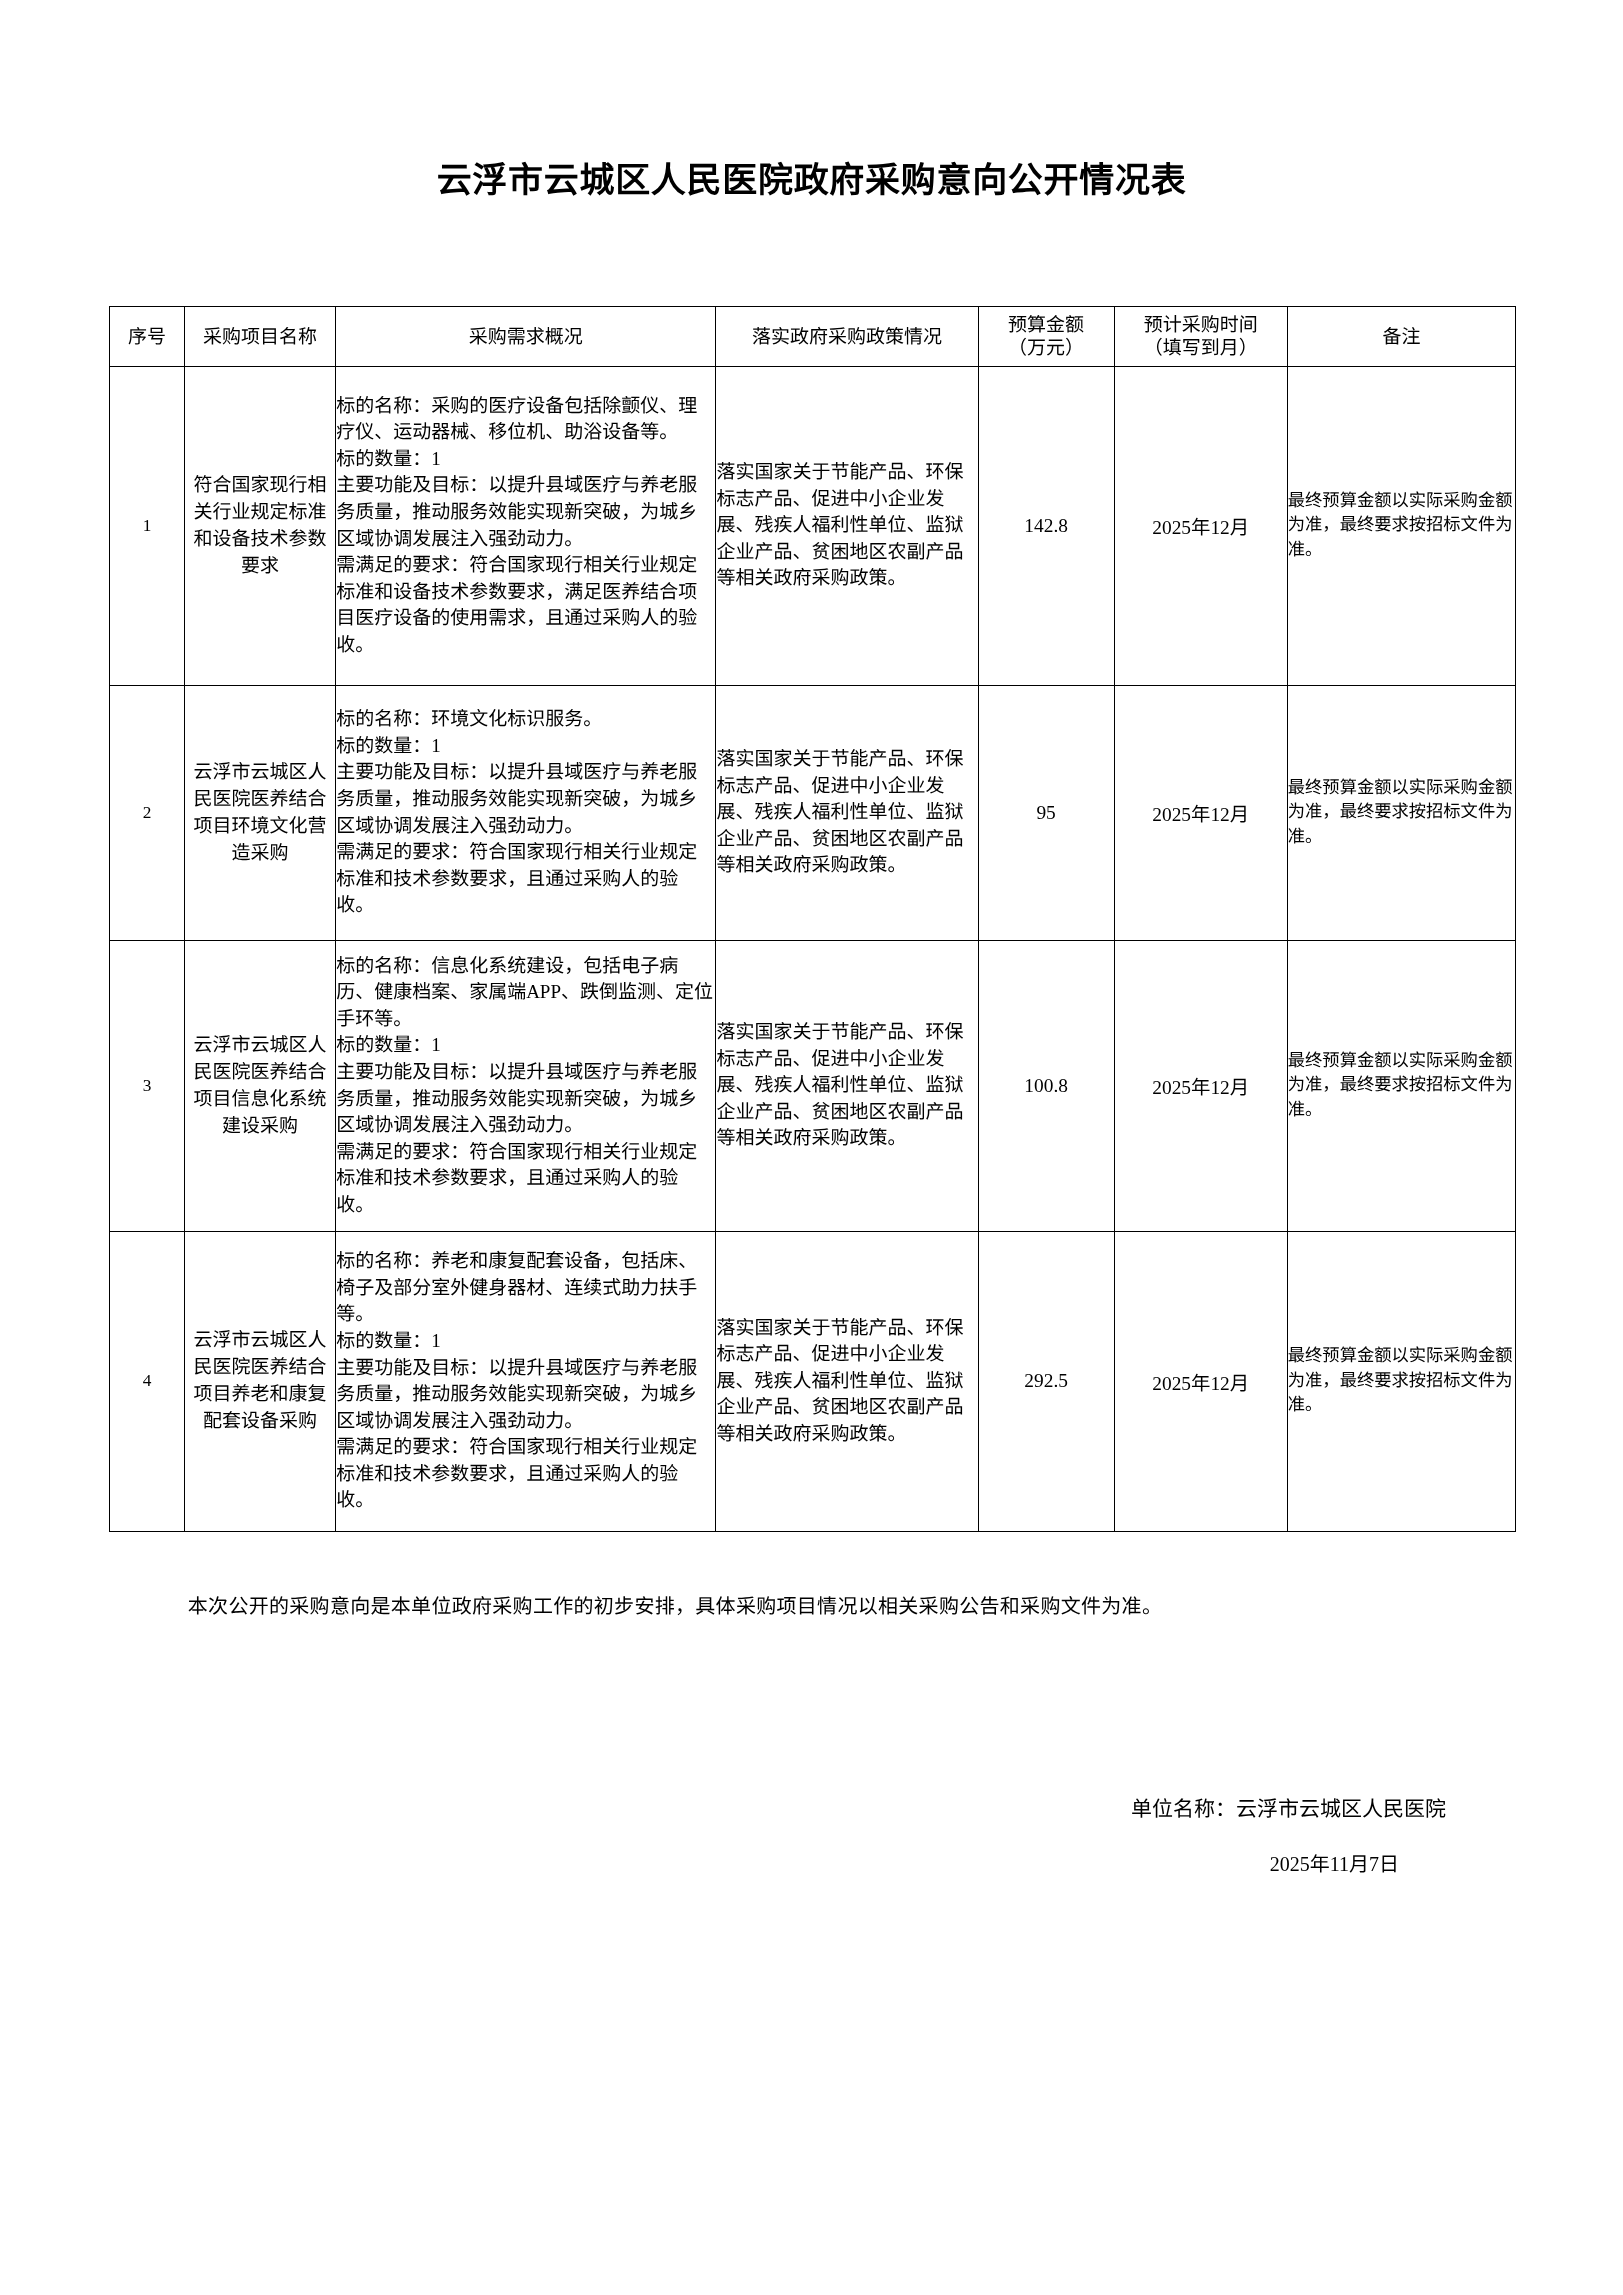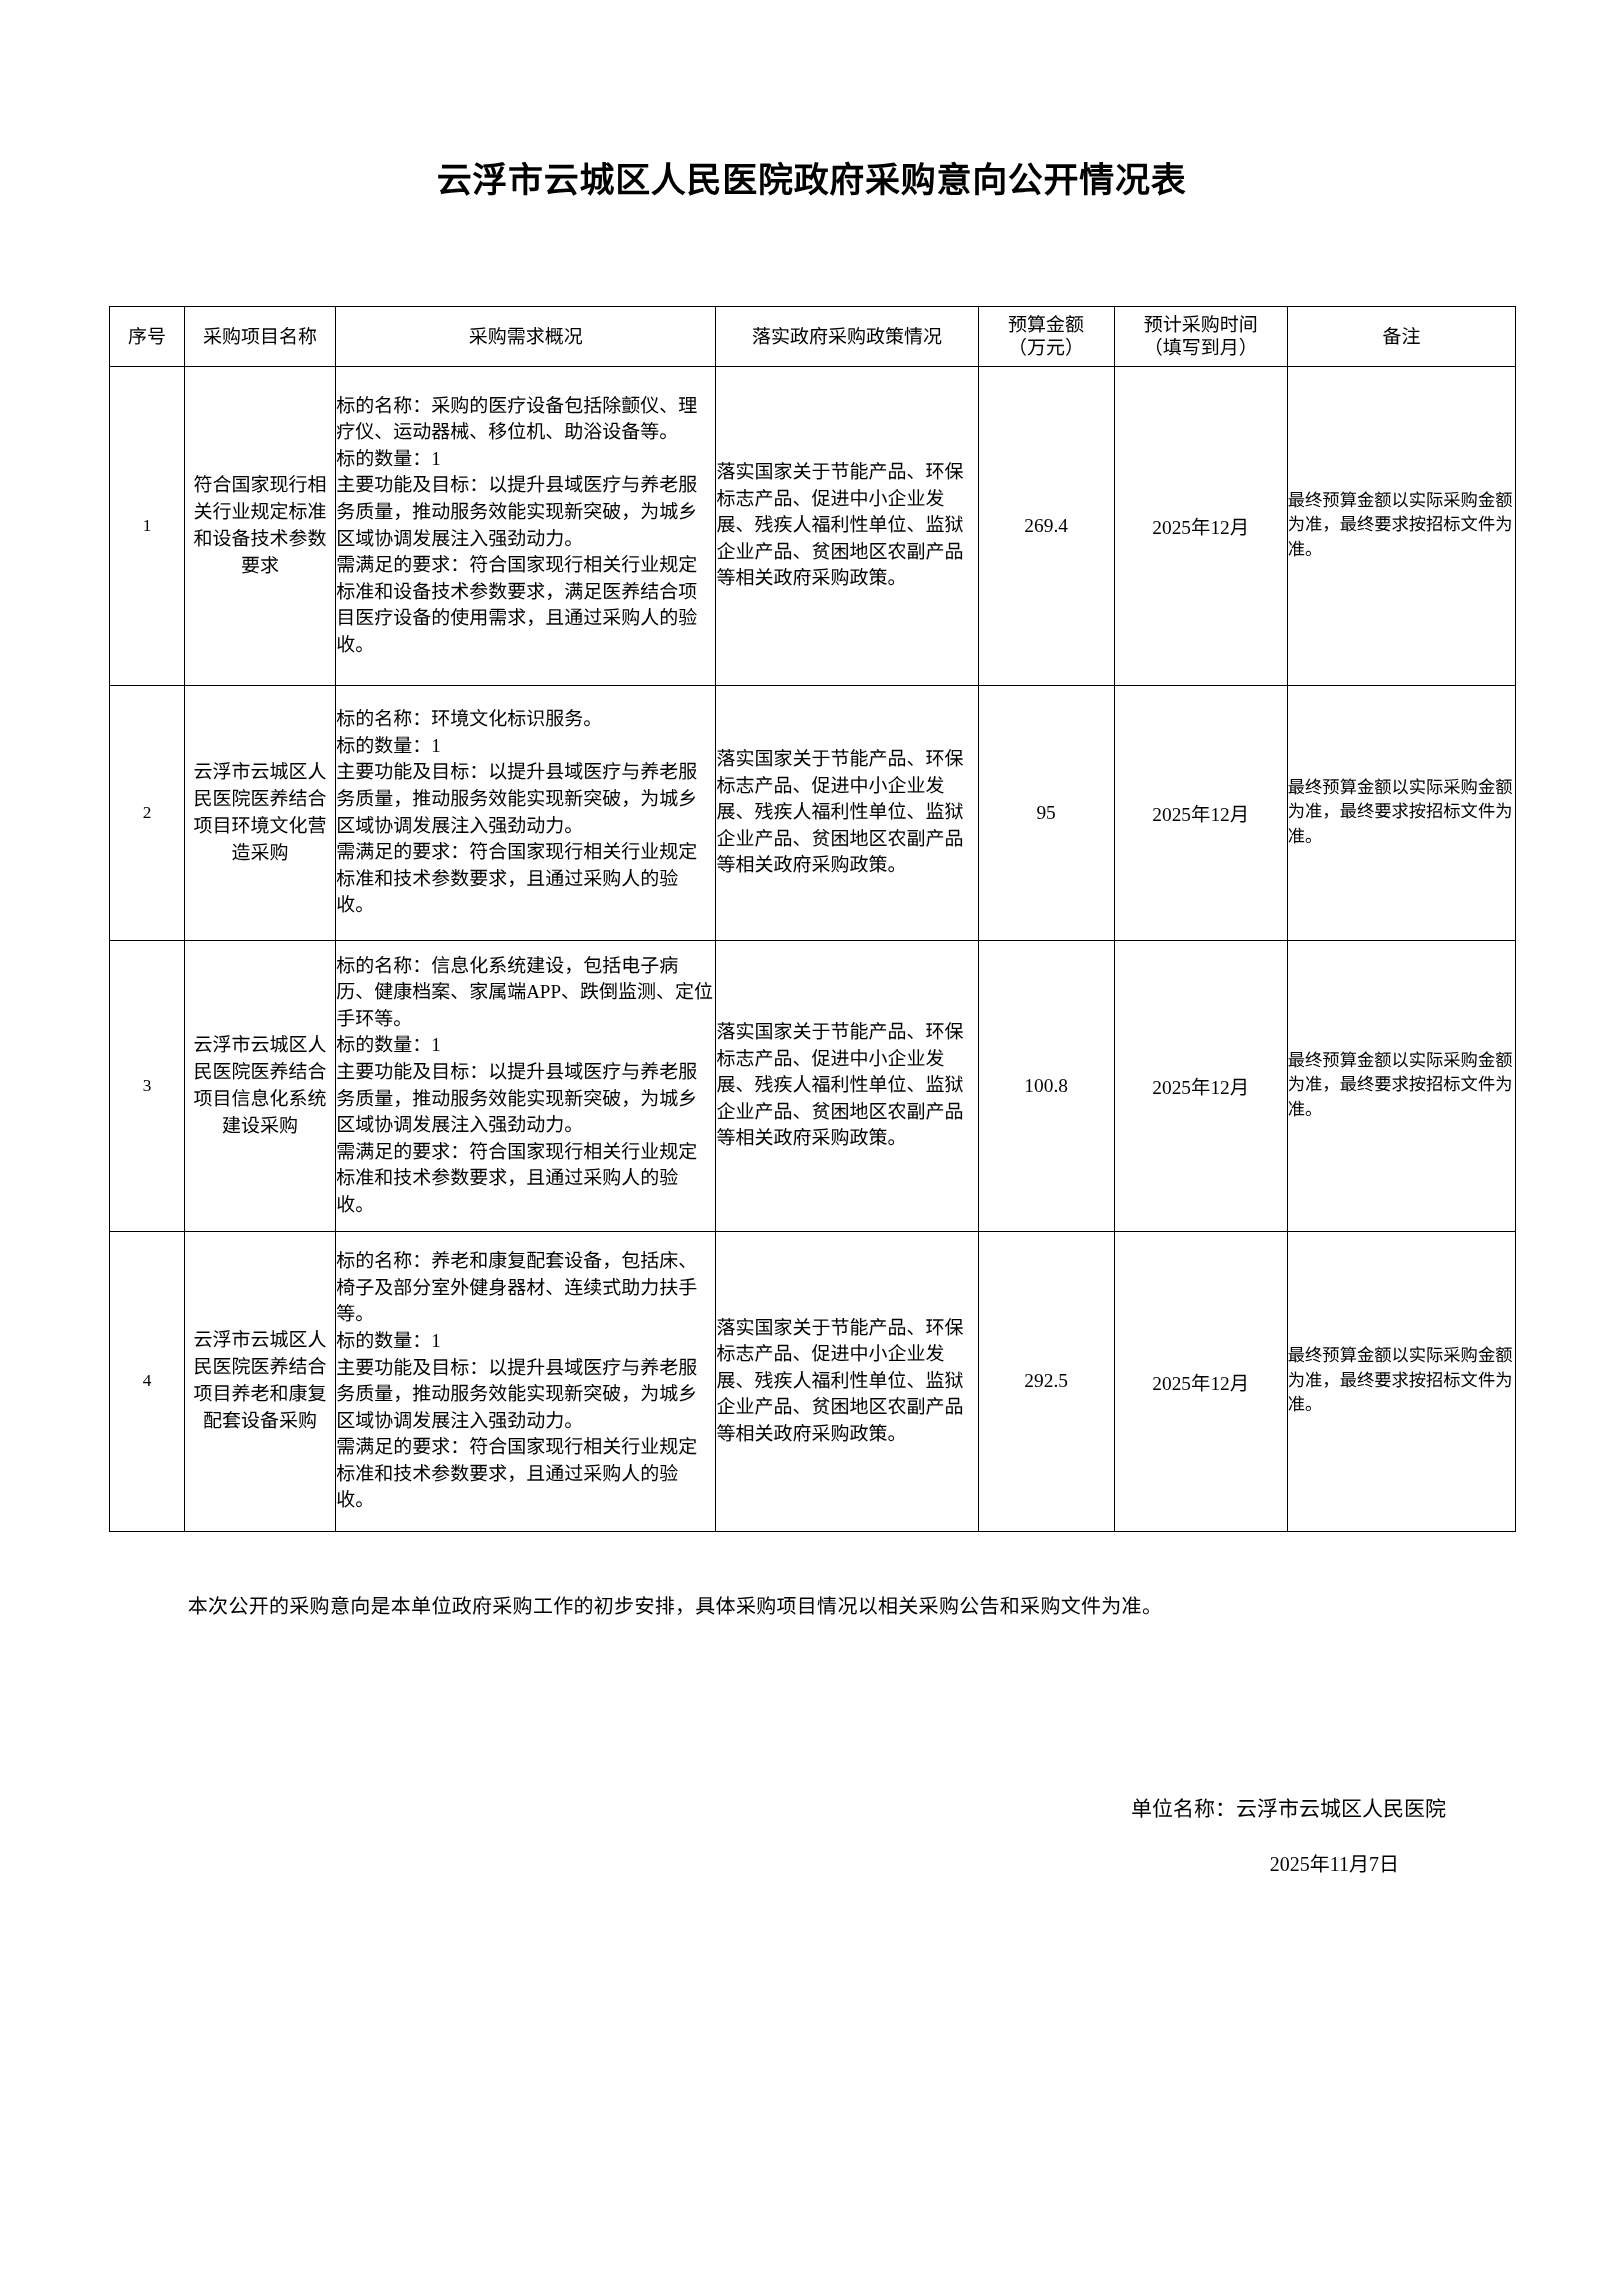--- a/index.html
+++ b/index.html
@@ -214,21 +214,21 @@
           <td class="cell-name">符合国家现行相关行业规定标准和设备技术参数要求</td>
           <td class="cell-demand">
             <div class="demand-block">
               <p>标的名称：采购的医疗设备包括除颤仪、理疗仪、运动器械、移位机、助浴设备等。</p>
               <p>标的数量：1</p>
               <p>主要功能及目标：以提升县域医疗与养老服务质量，推动服务效能实现新突破，为城乡区域协调发展注入强劲动力。</p>
               <p>需满足的要求：符合国家现行相关行业规定标准和设备技术参数要求，满足医养结合项目医疗设备的使用需求，且通过采购人的验收。</p>
             </div>
           </td>
           <td class="cell-policy">落实国家关于节能产品、环保标志产品、促进中小企业发展、残疾人福利性单位、监狱企业产品、贫困地区农副产品等相关政府采购政策。</td>
-          <td class="cell-budget">269.4</td>
+          <td class="cell-budget">142.8</td>
           <td class="cell-time">2025年12月</td>
           <td class="cell-remark">最终预算金额以实际采购金额为准，最终要求按招标文件为准。</td>
         </tr>
 
         <tr class="r2">
           <td class="cell-seq">2</td>
           <td class="cell-name">云浮市云城区人民医院医养结合项目环境文化营造采购</td>
           <td class="cell-demand">
             <div class="demand-block">
               <p>标的名称：环境文化标识服务。</p>

